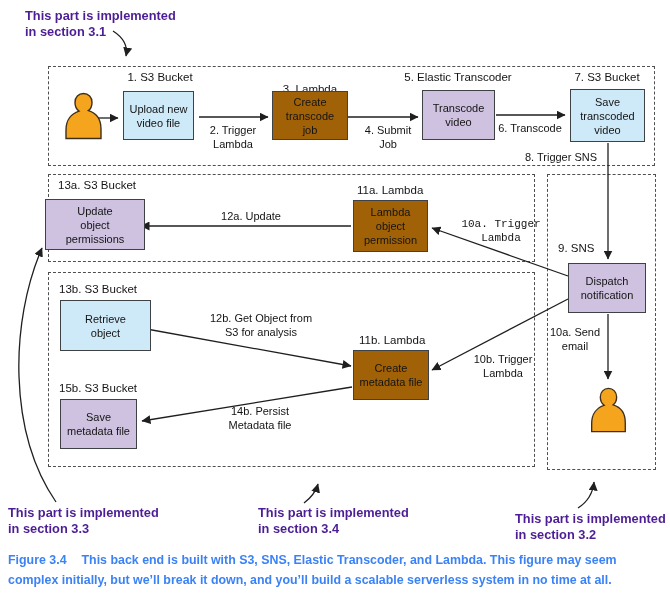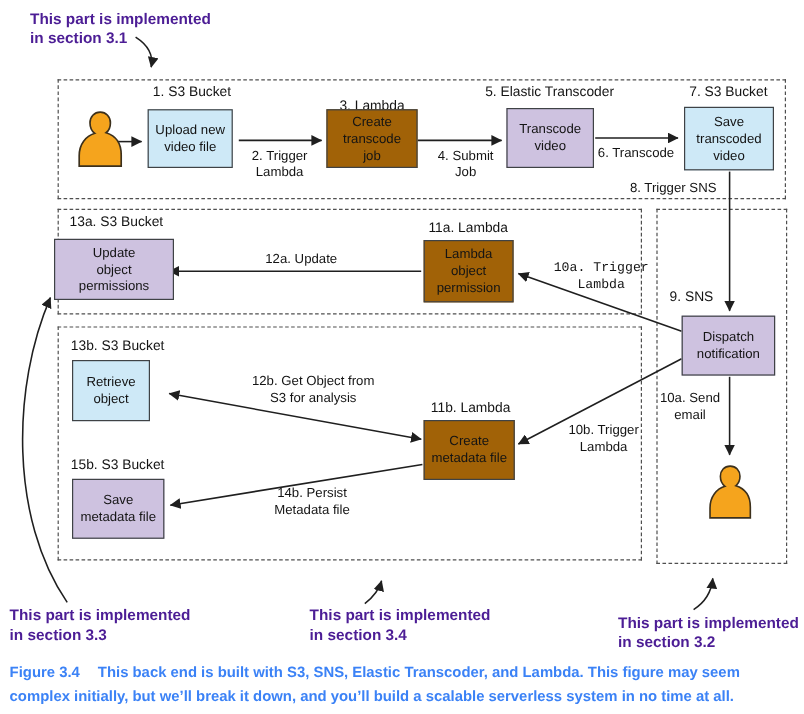--- a/index.html
+++ b/index.html
@@ -101,21 +101,21 @@
 transcoded
 video</div>
   <div class="node purple" style="left:568px;top:263px;width:78px;height:50px;text-align:center;">Dispatch
 notification</div>
   <div class="node purple" style="left:45px;top:199px;width:100px;height:51px;">Update
 object
 permissions</div>
   <div class="node green" style="left:353px;top:200px;width:75px;height:52px;">Lambda
 object
 permission</div>
-  <div class="node blue" style="left:60px;top:300px;width:65px;height:51px;">Retrieve
+  <div class="node blue" style="left:60px;top:300px;width:91px;height:51px;">Retrieve
 object</div>
   <div class="node green" style="left:353px;top:350px;width:76px;height:50px;">Create
 metadata file</div>
   <div class="node purple" style="left:60px;top:399px;width:77px;height:50px;">Save
 metadata file</div>
 
   <div class="edge" style="left:233px;top:123px;">2. Trigger
 Lambda</div>
   <div class="edge" style="left:388px;top:123px;">4. Submit
 Job</div>

